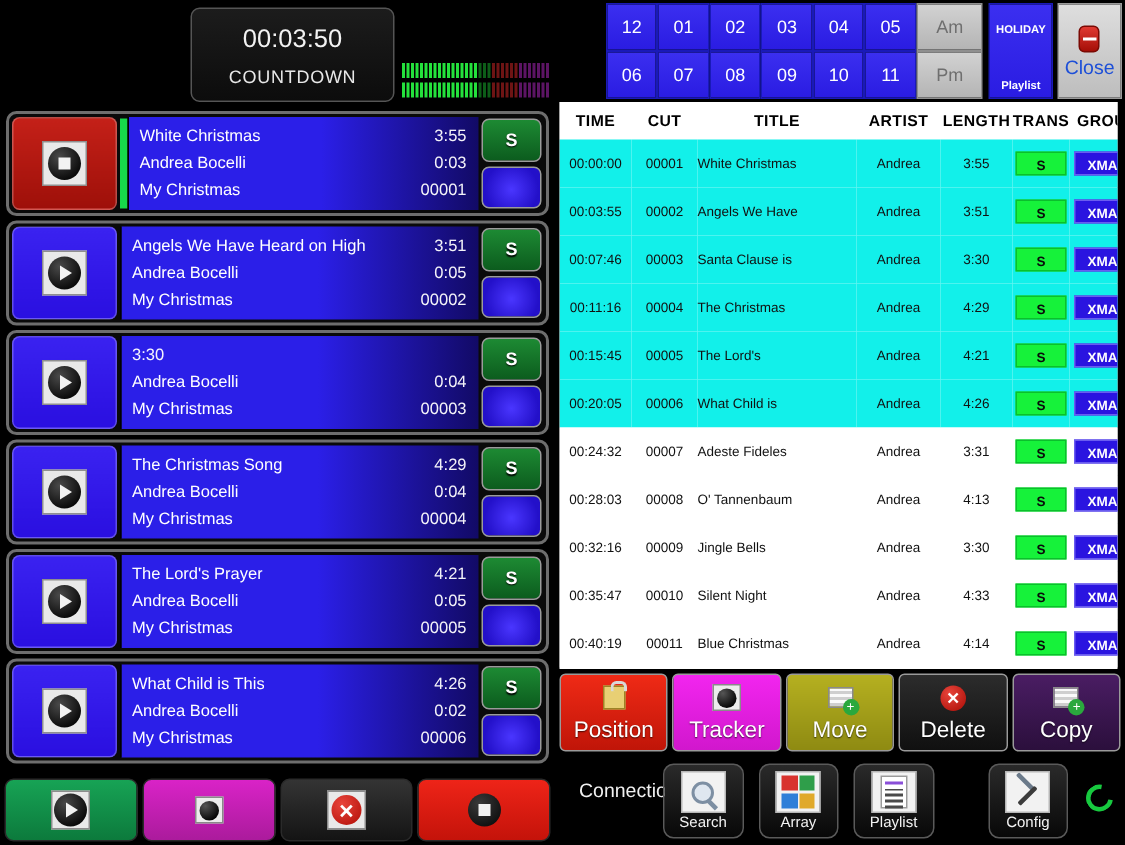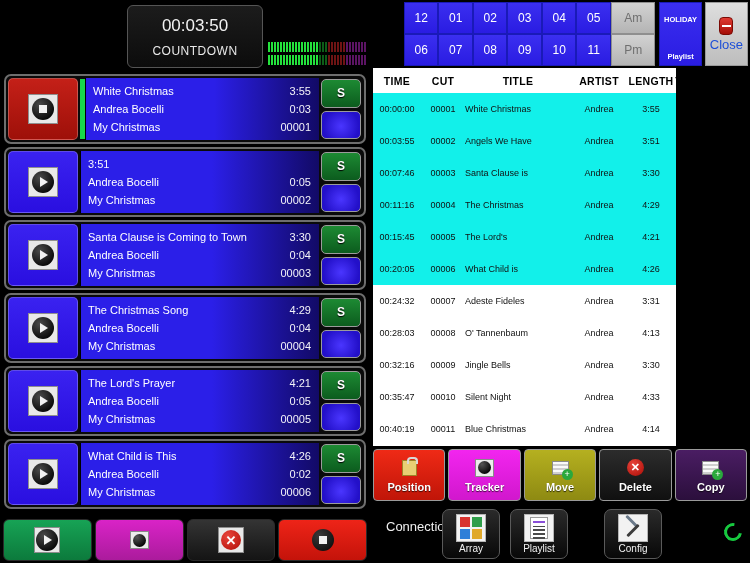--- a/index.html
+++ b/index.html
@@ -118,38 +118,38 @@
   .closebtn { width:53px; margin-left:3px; border:1px solid #9a9a9a;
      background:linear-gradient(#dedede,#bdbdbd); display:flex; flex-direction:column;
      align-items:center; justify-content:center; gap:2px; }
   .closebtn .cglyph { width:14px;height:18px;border-radius:4px;
      background:linear-gradient(#e03a32,#a50e07); border:1px solid #7a0a04;
      display:flex;align-items:center;justify-content:center; }
   .closebtn .cglyph i { display:block;width:9px;height:2px;background:#fff; }
   .closebtn span { color:#1d4fd8; font-size:13px; }
 
   
-  #table { position:absolute; left:3px; top:68px; width:303px; height:378px; background:#fff; overflow:hidden; }
+  #table { position:absolute; left:3px; top:68px; width:372px; height:378px; background:#fff; overflow:hidden; }
   #table table { width:100%; border-collapse:collapse; table-layout:fixed; }
   #table th { font-size:10.5px; color:#000; font-weight:bold; height:25px; background:#fff; letter-spacing:.3px;}
   #table td { font-size:9px; color:#111; height:32px; text-align:center; }
   tr.sel td { background:#12f0ea; }
   tr.norm td { background:#fff; }
   .tag-s { display:inline-block; width:34px; height:16px; line-height:16px; background:#16f23a;
      color:#0a0a0a; font-size:9px; font-weight:bold; border:1px solid #0bbf2c; }
   .tag-g { display:inline-block; width:44px; height:16px; line-height:16px; background:#2a14e0;
      color:#fff; font-size:9px; font-weight:bold; border:1px solid #6a5cf0; }
   col.c-time{width:48px} col.c-cut{width:44px} col.c-title{width:106px}
   col.c-artist{width:56px} col.c-len{width:48px} col.c-trans{width:38px} col.c-group{width:50px}
 
   
   #actions { position:absolute; left:3px; top:449px; width:374px; height:52px; display:flex; gap:3px; }
   .abtn { flex:1; border:1px solid #9a9a9a; border-radius:4px; display:flex; flex-direction:column;
      align-items:center; justify-content:center; gap:3px; }
-  .abtn span { color:#fff; font-size:11px; text-shadow:0 1px 1px rgba(0,0,0,.7);font-weight:bold; }
+  .abtn span { color:#fff; font-size:15px; text-shadow:0 1px 1px rgba(0,0,0,.7); }
   .abtn.position { background:linear-gradient(#ef2a16,#c01508); }
   .abtn.tracker  { background:linear-gradient(#f225ef,#d117cd); }
   .abtn.move     { background:linear-gradient(#b5b020,#8e8a12); }
   .abtn.delete   { background:linear-gradient(#2c2c2c,#101010); }
   .abtn.copy     { background:linear-gradient(#4a1d63,#2b0f3c); }
   .aic { width:22px;height:20px;display:flex;align-items:center;justify-content:center; }
   .lockic { width:15px;height:16px;background:#e8cf74;border:1px solid #9d8327; position:relative; }
   .lockic:before { content:""; position:absolute; left:4px; top:-4px; width:7px;height:5px;
      border:2px solid #d8d8d8; border-bottom:none; border-radius:4px 4px 0 0; }
   .stackic { width:17px;height:14px; background:linear-gradient(#fafafa 0 2px,#cfcfcf 2px 4px,#fafafa 4px 6px,#cfcfcf 6px 8px,#fafafa 8px 10px,#cfcfcf 10px 14px);
@@ -303,20 +303,21 @@
         <div class="pitem play">
           <div class="icon-pad">
             <div class="ic-sq">
               <div class="ic-circle">
                 <div class="ic-tri"></div>
               </div>
             </div>
           </div>
           <div class="meta">
             <div class="mrow">
+              <span class="l">Angels We Have Heard on High</span>
               <span class="r">3:51</span>
             </div>
             <div class="mrow">
               <span class="l">Andrea Bocelli</span>
               <span class="r">0:05</span>
             </div>
             <div class="mrow">
               <span class="l">My Christmas</span>
               <span class="r">00002</span>
             </div>
@@ -329,21 +330,20 @@
         <div class="pitem play">
           <div class="icon-pad">
             <div class="ic-sq">
               <div class="ic-circle">
                 <div class="ic-tri"></div>
               </div>
             </div>
           </div>
           <div class="meta">
             <div class="mrow">
-              <span class="l">Santa Clause is Coming to Town</span>
               <span class="r">3:30</span>
             </div>
             <div class="mrow">
               <span class="l">Andrea Bocelli</span>
               <span class="r">0:04</span>
             </div>
             <div class="mrow">
               <span class="l">My Christmas</span>
               <span class="r">00003</span>
             </div>
@@ -658,20 +658,26 @@
         </div>
       </div>
 
     <div id="bottomnav">
       <div class="conn">
         <span>Connection</span><span class="dot"></span>
       </div>
       <div class="navrow" id="navrow">
           <div class="nbtn">
             <div class="nic">
+              <div class="magn"></div>
+            </div>
+            <span>Search</span>
+          </div>
+          <div class="nbtn">
+            <div class="nic">
               <div class="grid4">
                 <i style="background: rgb(216, 51, 46);"></i>
                 <i style="background: rgb(47, 158, 74);"></i>
                 <i style="background: rgb(47, 127, 216);"></i>
                 <i style="background: rgb(224, 169, 42);"></i>
               </div>
             </div>
             <span>Array</span>
           </div>
           <div class="nbtn">

